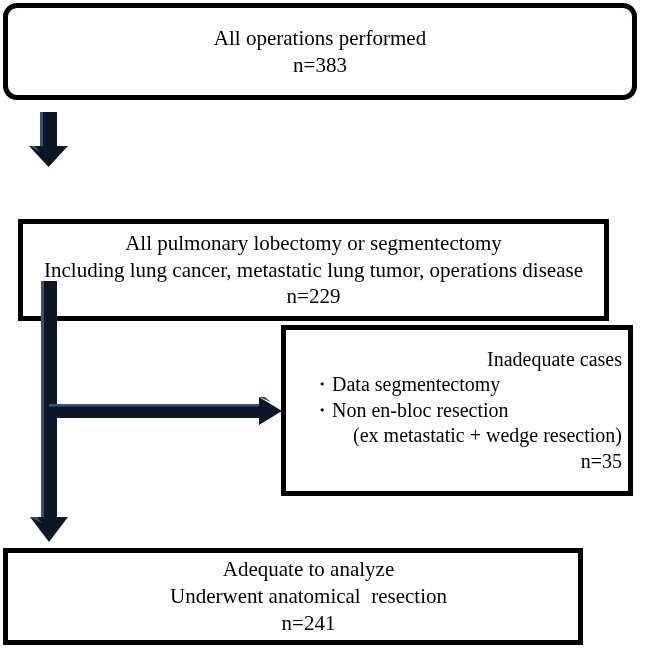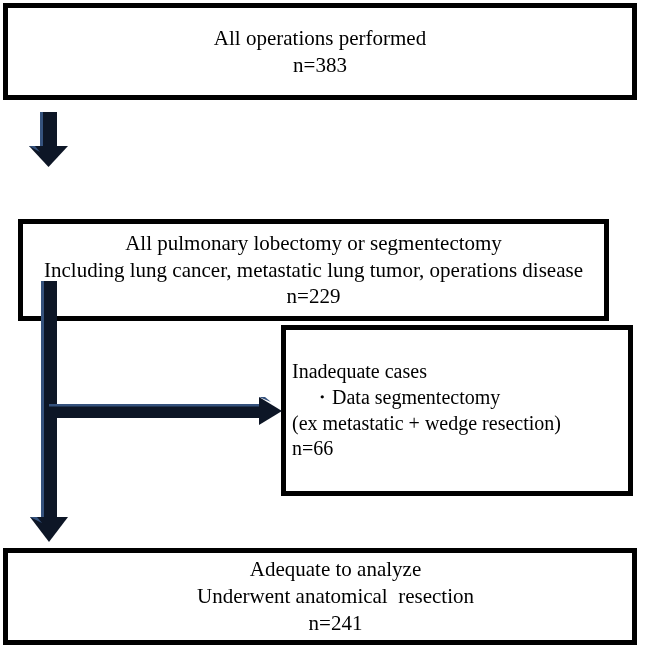--- a/index.html
+++ b/index.html
@@ -35,20 +35,21 @@
     display: block;
     white-space: pre;
   }
 
   
   #box-all-operations {
     left: 3px;
     top: 3px;
     width: 634px;
     height: 97px;
+    border-radius: 14px;
   }
 
   
   #box-all-lobectomy {
     left: 18px;
     top: 171px;
     width: 591px;
     height: 102px;
     margin-top: 48px;
   }
@@ -60,32 +61,32 @@
     width: 352px;
     height: 171px;
     font-size: 20px;
   }
   #box-inadequate .inner {
     width: 100%;
     padding: 0 6px;
     box-sizing: border-box;
   }
   #box-inadequate .line {
-    text-align: left;
+    text-align: right;
   }
   #box-inadequate .line.bullet {
     text-align: left;
     padding-left: 20px;
   }
 
   
   #box-adequate {
     left: 3px;
     top: 548px;
-    width: 634px;
+    width: 580px;
     height: 97px;
     padding-left: 31px;
   }
 
   
   #arrow-layer {
     position: absolute;
     left: 0;
     top: 0;
     width: 646px;
@@ -106,22 +107,23 @@
   <div class="box" id="box-all-lobectomy">
     <span class="line">All pulmonary lobectomy or segmentectomy</span>
     <span class="line">Including lung cancer, metastatic lung tumor, operations disease</span>
     <span class="line">n=229</span>
   </div>
 
   <div class="box" id="box-inadequate">
     <div class="inner">
       <span class="line">Inadequate cases</span>
       <span class="line bullet">・Data segmentectomy</span>
+      <span class="line bullet">・Non en-bloc resection</span>
       <span class="line">(ex metastatic + wedge resection)</span>
-      <span class="line">n=66</span>
+      <span class="line">n=35</span>
     </div>
   </div>
 
   <div class="box" id="box-adequate">
     <span class="line">Adequate to analyze</span>
     <span class="line">Underwent anatomical  resection</span>
     <span class="line">n=241</span>
   </div>
 
   <svg id="arrow-layer" viewBox="0 0 646 651" width="646" height="651">

